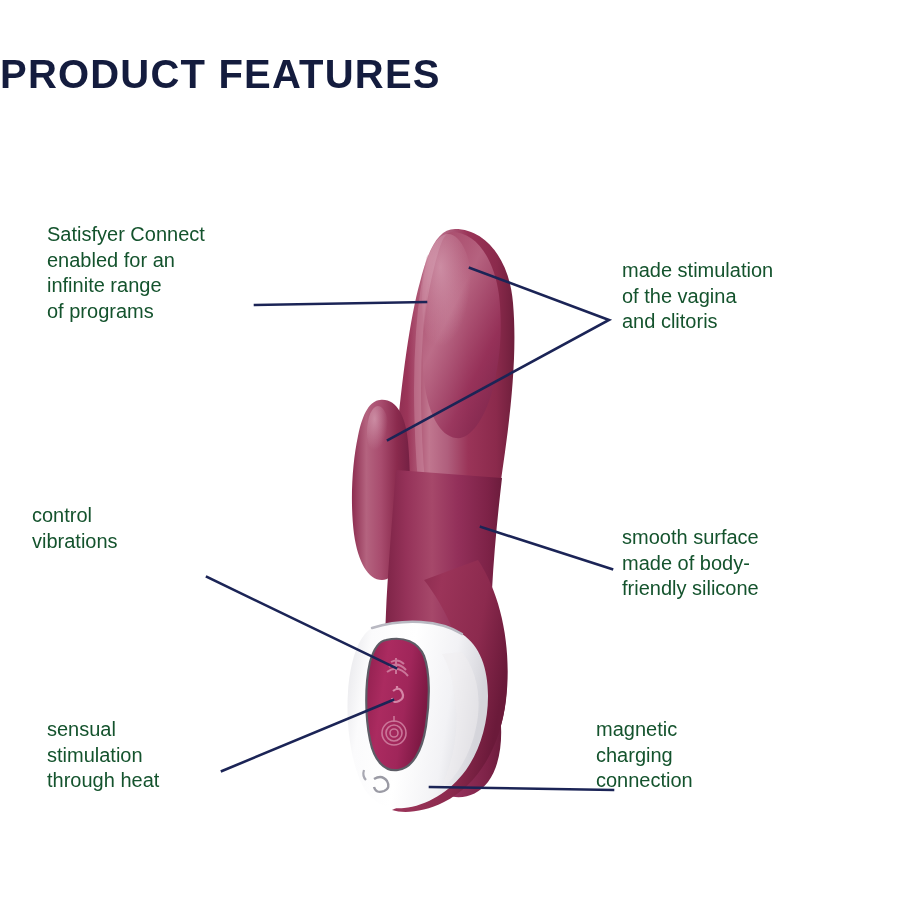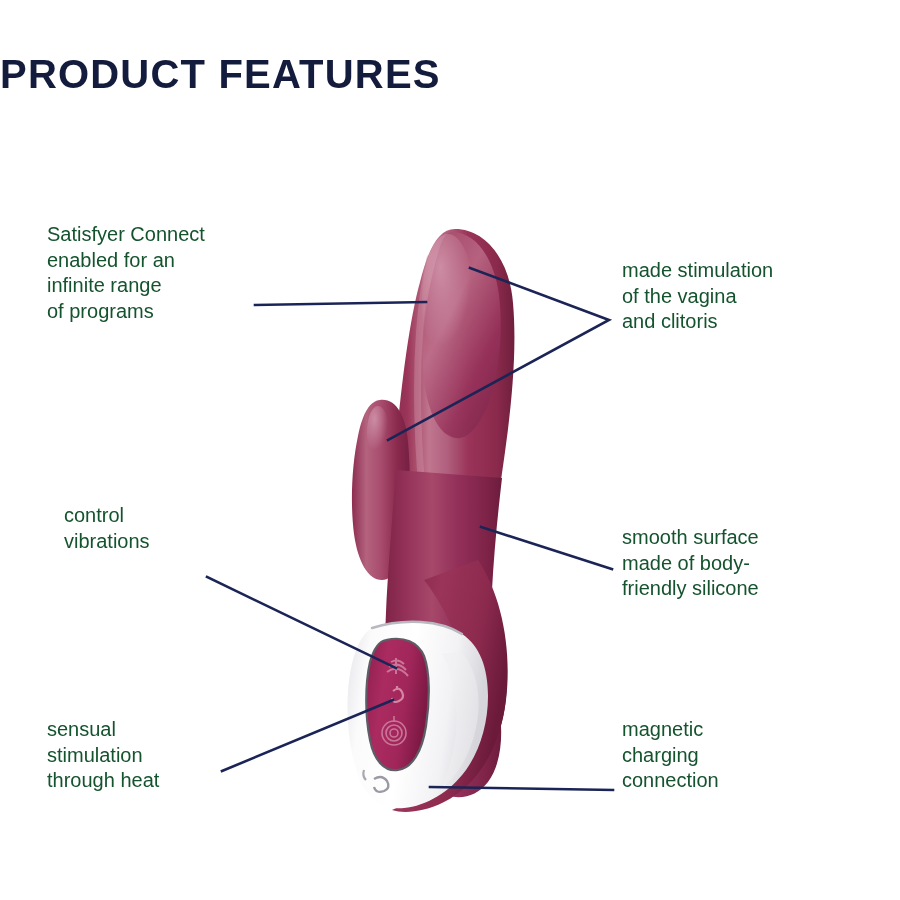--- a/index.html
+++ b/index.html
@@ -41,25 +41,25 @@
     line-height: 1.28;
     color: #14532d;
     font-family: "Liberation Sans", sans-serif;
     white-space: pre-line;
     font-weight: 400;
   }
   .callout.left  { text-align: left; }
   .callout.right { text-align: left; }
 
   #callout-satisfyer-connect { left: 47px;  top: 222px; width: 290px; }
-  #callout-control-vibrations{ left: 64px;  top: 503px; width: 260px; }
+  #callout-control-vibrations{ left: 32px;  top: 503px; width: 260px; }
   #callout-sensual-heat      { left: 47px;  top: 717px; width: 270px; }
   #callout-dual-stimulation  { left: 622px; top: 258px; width: 250px; }
   #callout-smooth-surface    { left: 622px; top: 525px; width: 252px; }
-  #callout-magnetic-charging { left: 622px; top: 717px; width: 240px; }
+  #callout-magnetic-charging { left: 596px; top: 717px; width: 240px; }
 
   #leader-lines {
     position: absolute;
     left: 0; top: 0;
     width: 900px; height: 900px;
     pointer-events: none;
   }
 
   #product-illustration {
     position: absolute;

